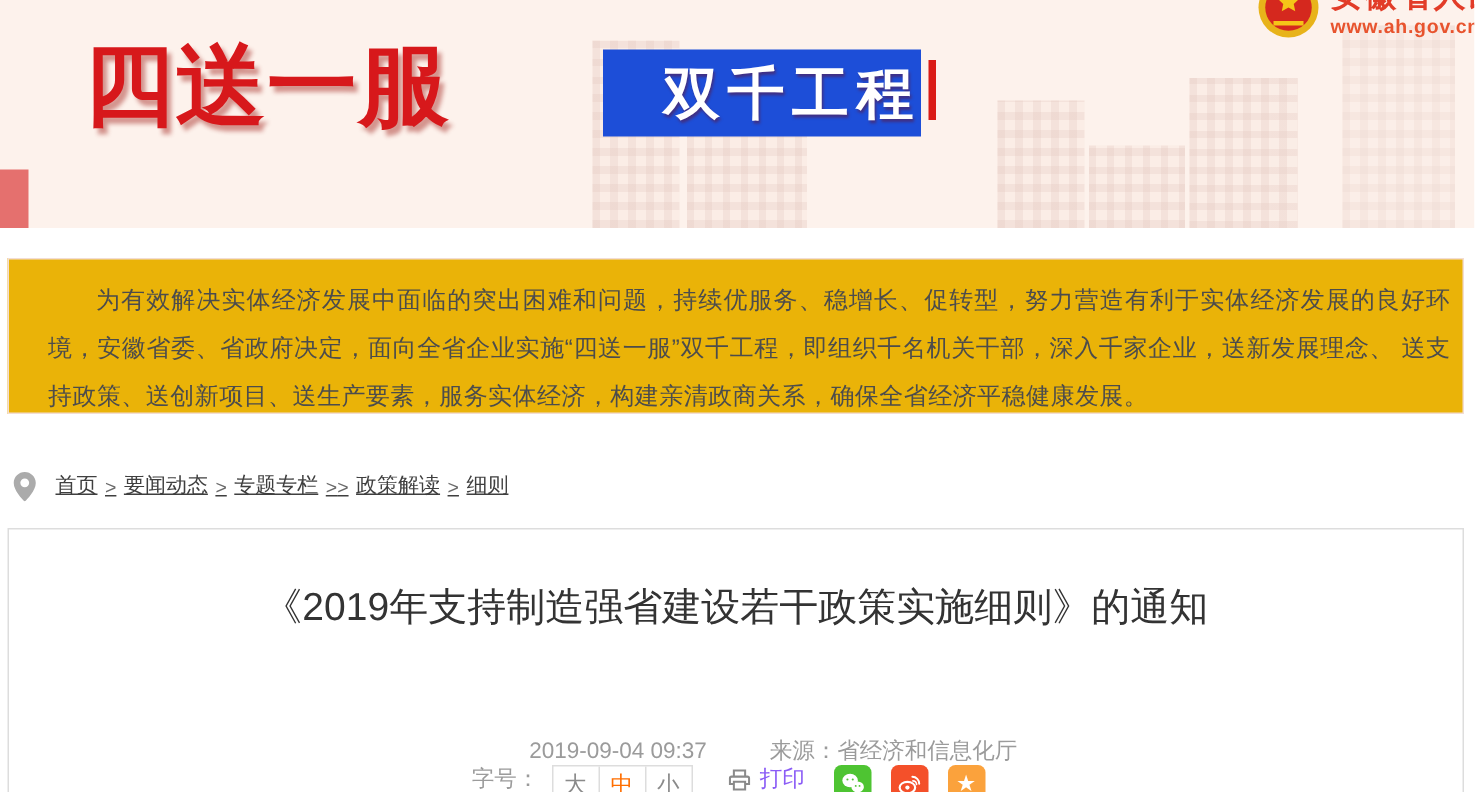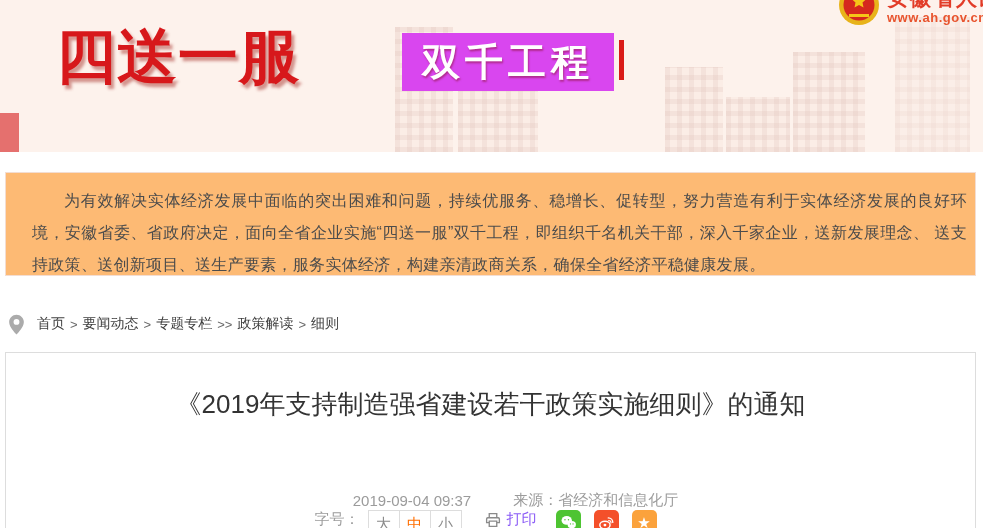--- a/index.html
+++ b/index.html
@@ -20,21 +20,21 @@
       repeating-linear-gradient(90deg, rgba(205,160,150,.35) 0 5px, transparent 5px 12px);
   }
   .banner-main-title{
     position:absolute;left:56px;top:4px;
     font-size:60px;line-height:106px;font-weight:900;letter-spacing:1px;
     color:#d7181b;text-shadow:3px 4px 3px rgba(160,30,25,.45);
     white-space:nowrap;
   }
   .banner-sub-box{
     position:absolute;left:402px;top:33px;width:212px;height:58px;
-    background:#d946ef;display:flex;align-items:center;justify-content:center;
+    background:#1d4ed8;display:flex;align-items:center;justify-content:flex-end;
   }
   .banner-sub-box span{
     color:#fff;font-size:38px;font-weight:800;letter-spacing:5px;
     text-shadow:1px 2px 2px rgba(120,0,0,.4);white-space:nowrap;
   }
   .banner-tick{
     position:absolute;left:619px;top:40px;width:5px;height:40px;background:#da1b17;
   }
   .banner-corner-square{
     position:absolute;left:0;top:113px;width:19px;height:39px;background:#e5706e;
@@ -47,31 +47,31 @@
   .logo-text{margin-left:7px;padding-top:2px;}
   .site-name{
     font-size:21px;font-weight:bold;color:#e23c28;letter-spacing:2px;line-height:24px;
   }
   .site-url{
     font-size:13px;font-weight:bold;color:#e8542e;letter-spacing:.5px;line-height:15px;
   }
   
   .intro-box{
     position:absolute;left:5px;top:172px;width:971px;height:104px;
-    background:#fdba74;border:1px solid #f3ddd2;box-sizing:border-box;
+    background:#eab308;border:1px solid #f3ddd2;box-sizing:border-box;
     padding:12px 8px 0 26px;
   }
   .intro-box p{
     margin:0;text-indent:2em;font-size:16px;line-height:32px;color:#4c4c4c;
     letter-spacing:.3px;text-align:justify;
   }
   
   .breadcrumb{
     position:absolute;left:8px;top:308px;width:960px;height:32px;
-    display:flex;align-items:center;font-size:14px;color:#3f3f3f;
+    display:flex;align-items:center;font-size:14px;color:#3f3f3f;text-decoration:underline;
   }
   .breadcrumb .pin{margin-right:12px;flex:0 0 auto;}
   .crumb{margin:0 5px;cursor:pointer;}
   .crumb:first-of-type{margin-left:0;}
   .crumb-sep{color:#6a6a6a;font-size:13px;}
   
   .article-box{
     position:absolute;left:5px;top:352px;width:971px;height:200px;
     background:#fff;border:1px solid #ddd;box-sizing:border-box;
   }

